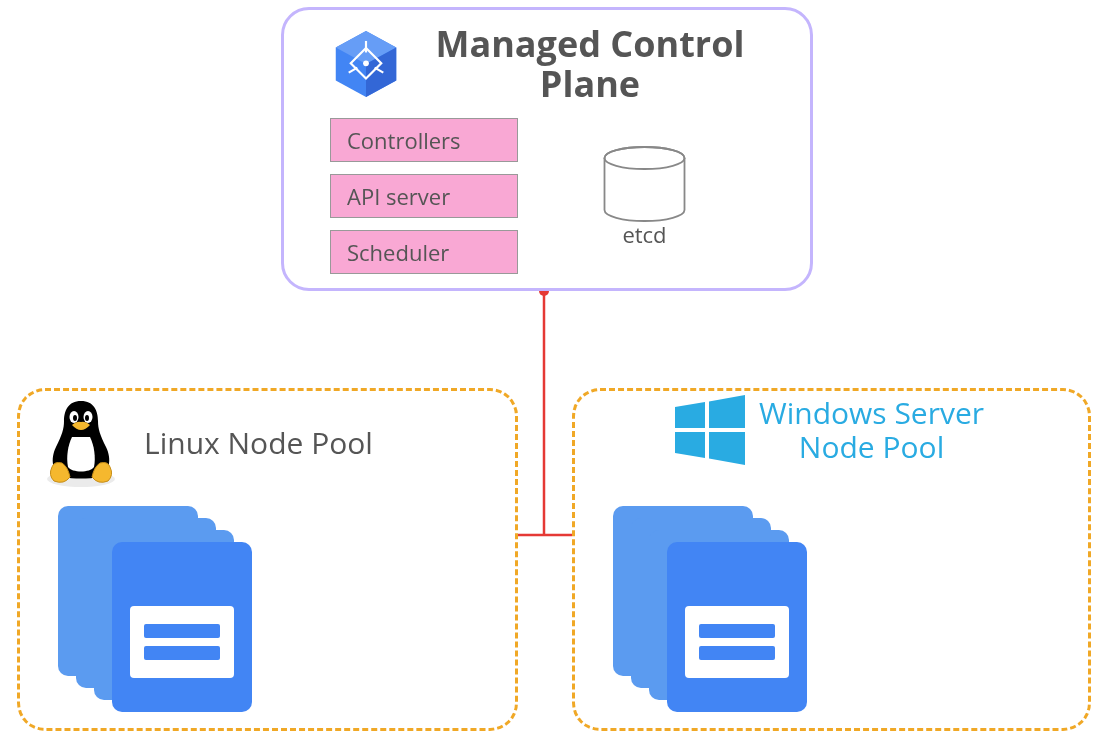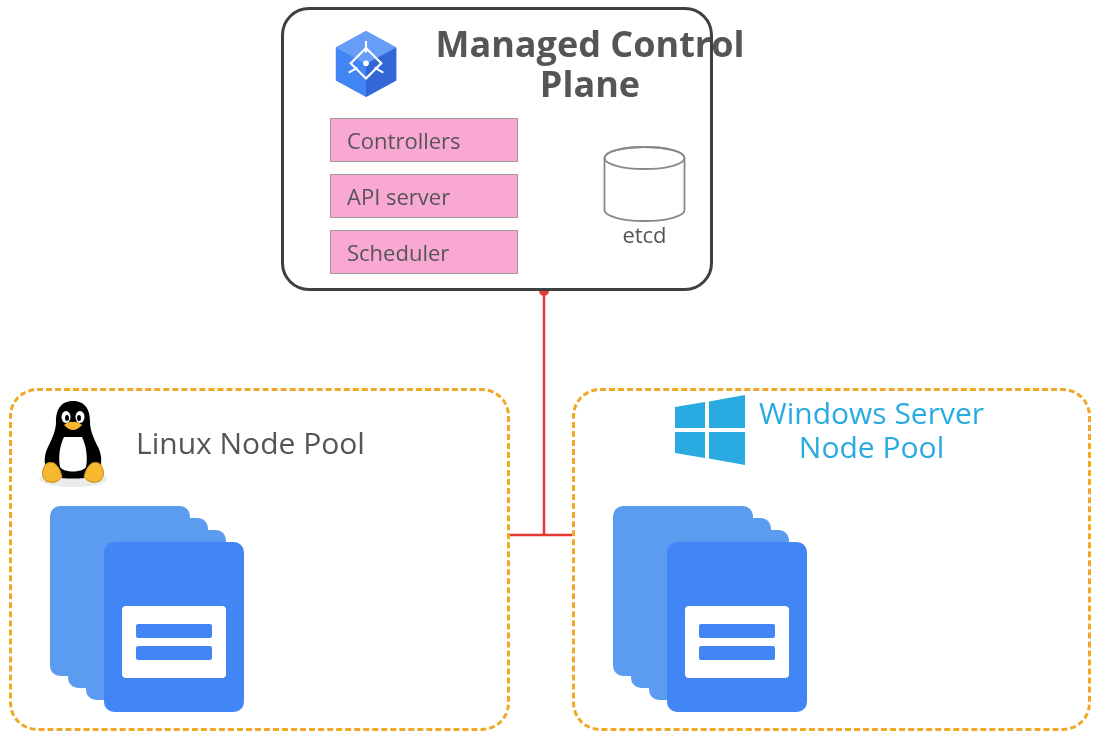--- a/index.html
+++ b/index.html
@@ -7,23 +7,23 @@
       width: 1100px;
       height: 740px;
       position: relative;
       font-family: "Segoe UI", "Open Sans", Arial, sans-serif;
       background: #fff;
     }
     .control-plane {
       position: absolute;
       left: 281px;
       top: 7px;
-      width: 432px;
+      width: 532px;
       height: 284px;
-      border: 3px solid #404040;
+      border: 3px solid #c4b5fd;
       border-radius: 28px;
       background: #fff;
     }
     .cp-header {
       position: absolute;
       left: 46px;
       top: 14px;
       display: flex;
       align-items: center;
     }
@@ -77,21 +77,21 @@
       color: #555;
       margin-top: 37px;
     }
     .node-pool {
       position: absolute;
       border: 3px dashed #f0a826;
       border-radius: 28px;
       background: #fff;
     }
     .linux-pool {
-      left: 9px;
+      left: 17px;
       top: 388px;
       width: 501px;
       height: 343px;
     }
     .windows-pool {
       left: 572px;
       top: 388px;
       width: 519px;
       height: 343px;
     }

